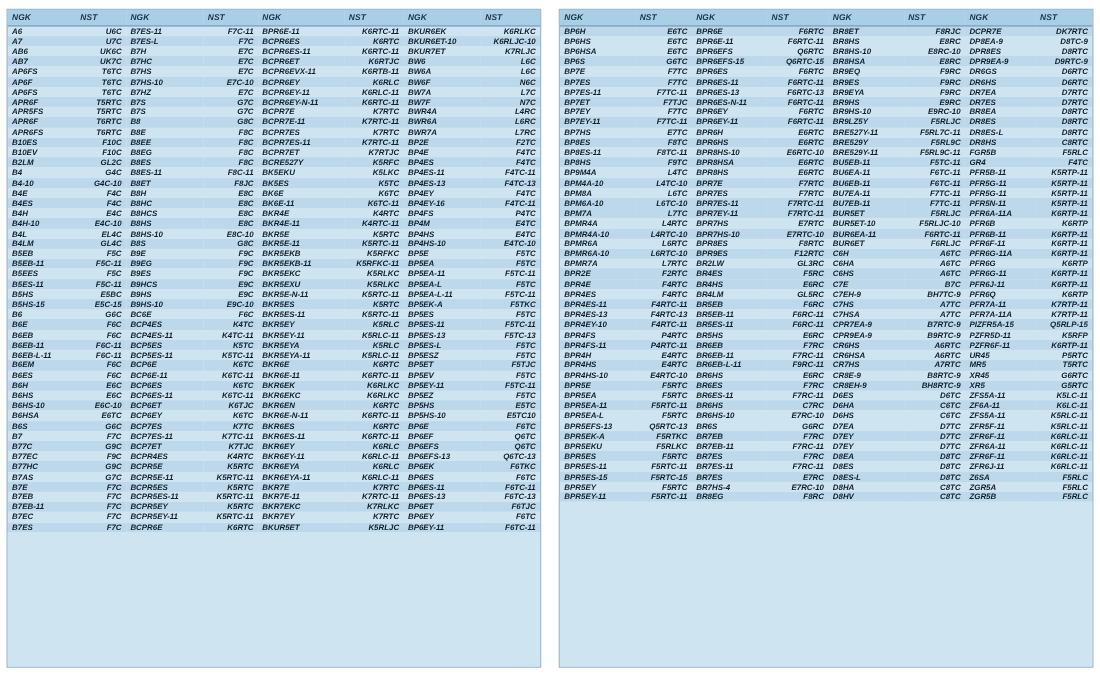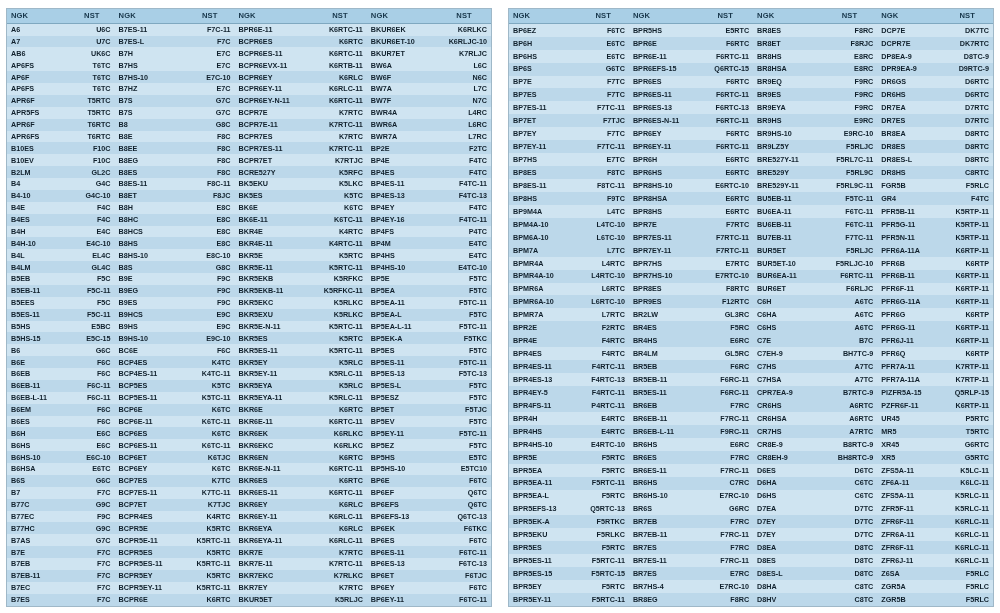--- a/index.html
+++ b/index.html
@@ -18,44 +18,45 @@
     width: 1000px;
     height: 613px;
     display: flex;
     gap: 16px;
     padding: 8px 6px 6px 6px;
     box-sizing: border-box;
   }
   .table-panel {
     flex: 1 1 0;
     display: flex;
-    flex-direction: row;
+    flex-direction: column;
     border: 1px solid #9fb8c8;
     background: #cfe2ef;
     box-sizing: border-box;
+    font-style: italic;
   }
   table.xref {
     border-collapse: collapse;
     width: 100%;
     table-layout: fixed;
     font-size: 7.2px;
     line-height: 1.0;
   }
   table.xref th {
     background: #a9cfe6;
     color: #17364a;
     font-weight: bold;
     font-size: 7.6px;
     padding: 3px 4px 3px 4px;
     border-bottom: 1px solid #7fa8c0;
     text-align: left;
     letter-spacing: 0.1px;
   }
   table.xref th.r {
-    text-align: center;
+    text-align: left;
   }
   table.xref td {
     padding: 1px 4px 1px 4px;
     color: #10202c;
     font-weight: bold;
     font-size: 7.2px;
     white-space: nowrap;
     overflow: hidden;
   }
   table.xref td.r {
@@ -124,20 +125,30 @@
           <tr class="odd">
             <td>AB6</td>
             <td class="r">UK6C</td>
             <td>B7H</td>
             <td class="r">E7C</td>
             <td>BCPR6ES-11</td>
             <td class="r">K6RTC-11</td>
             <td>BKUR7ET</td>
             <td class="r">K7RLJC</td>
           </tr>
+          <tr class="even">
+            <td>AB7</td>
+            <td class="r">UK7C</td>
+            <td>B7HC</td>
+            <td class="r">E7C</td>
+            <td>BCPR6ET</td>
+            <td class="r">K6RTJC</td>
+            <td>BW6</td>
+            <td class="r">L6C</td>
+          </tr>
           <tr class="odd">
             <td>AP6FS</td>
             <td class="r">T6TC</td>
             <td>B7HS</td>
             <td class="r">E7C</td>
             <td>BCPR6EVX-11</td>
             <td class="r">K6RTB-11</td>
             <td>BW6A</td>
             <td class="r">L6C</td>
           </tr>
@@ -614,50 +625,50 @@
           <th class="r">NST</th>
           <th>NGK</th>
           <th class="r">NST</th>
           <th>NGK</th>
           <th class="r">NST</th>
           <th>NGK</th>
           <th class="r">NST</th>
         </tr>
       </thead>
       <tbody>
-          <tr class="odd">
-            <td>BP6EZ</td>
-            <td class="r">F6TC</td>
-            <td>BPR5HS</td>
-            <td class="r">E5RTC</td>
-            <td>BR8ES</td>
-            <td class="r">F8RC</td>
-            <td>DCP7E</td>
-            <td class="r">DK7TC</td>
-          </tr>
           <tr class="even">
             <td>BP6H</td>
             <td class="r">E6TC</td>
             <td>BPR6E</td>
             <td class="r">F6RTC</td>
             <td>BR8ET</td>
             <td class="r">F8RJC</td>
             <td>DCPR7E</td>
             <td class="r">DK7RTC</td>
           </tr>
           <tr class="odd">
             <td>BP6HS</td>
             <td class="r">E6TC</td>
             <td>BPR6E-11</td>
             <td class="r">F6RTC-11</td>
             <td>BR8HS</td>
             <td class="r">E8RC</td>
             <td>DP8EA-9</td>
             <td class="r">D8TC-9</td>
           </tr>
+          <tr class="odd">
+            <td>BP6HSA</td>
+            <td class="r">E6TC</td>
+            <td>BPR6EFS</td>
+            <td class="r">Q6RTC</td>
+            <td>BR8HS-10</td>
+            <td class="r">E8RC-10</td>
+            <td>DPR8ES</td>
+            <td class="r">D8RTC</td>
+          </tr>
           <tr class="even">
             <td>BP6S</td>
             <td class="r">G6TC</td>
             <td>BPR6EFS-15</td>
             <td class="r">Q6RTC-15</td>
             <td>BR8HSA</td>
             <td class="r">E8RC</td>
             <td>DPR9EA-9</td>
             <td class="r">D9RTC-9</td>
           </tr>
@@ -774,20 +785,30 @@
           <tr class="even">
             <td>BPM4A-10</td>
             <td class="r">L4TC-10</td>
             <td>BPR7E</td>
             <td class="r">F7RTC</td>
             <td>BU6EB-11</td>
             <td class="r">F6TC-11</td>
             <td>PFR5G-11</td>
             <td class="r">K5RTP-11</td>
           </tr>
+          <tr class="odd">
+            <td>BPM8A</td>
+            <td class="r">L6TC</td>
+            <td>BPR7ES</td>
+            <td class="r">F7RTC</td>
+            <td>BU7EA-11</td>
+            <td class="r">F7TC-11</td>
+            <td>PFR5G-11</td>
+            <td class="r">K5RTP-11</td>
+          </tr>
           <tr class="even">
             <td>BPM6A-10</td>
             <td class="r">L6TC-10</td>
             <td>BPR7ES-11</td>
             <td class="r">F7RTC-11</td>
             <td>BU7EB-11</td>
             <td class="r">F7TC-11</td>
             <td>PFR5N-11</td>
             <td class="r">K5RTP-11</td>
           </tr>
@@ -895,28 +916,38 @@
             <td>BPR4ES-13</td>
             <td class="r">F4RTC-13</td>
             <td>BR5EB-11</td>
             <td class="r">F6RC-11</td>
             <td>C7HSA</td>
             <td class="r">A7TC</td>
             <td>PFR7A-11A</td>
             <td class="r">K7RTP-11</td>
           </tr>
           <tr class="even">
-            <td>BPR4EY-5</td>
+            <td>BPR4EY-10</td>
             <td class="r">F4RTC-11</td>
             <td>BR5ES-11</td>
             <td class="r">F6RC-11</td>
             <td>CPR7EA-9</td>
             <td class="r">B7RTC-9</td>
             <td>PIZFR5A-15</td>
             <td class="r">Q5RLP-15</td>
+          </tr>
+          <tr class="odd">
+            <td>BPR4FS</td>
+            <td class="r">P4RTC</td>
+            <td>BR5HS</td>
+            <td class="r">E6RC</td>
+            <td>CPR9EA-9</td>
+            <td class="r">B9RTC-9</td>
+            <td>PZFR5D-11</td>
+            <td class="r">K5RFP</td>
           </tr>
           <tr class="even">
             <td>BPR4FS-11</td>
             <td class="r">P4RTC-11</td>
             <td>BR6EB</td>
             <td class="r">F7RC</td>
             <td>CR6HS</td>
             <td class="r">A6RTC</td>
             <td>PZFR6F-11</td>
             <td class="r">K6RTP-11</td>

